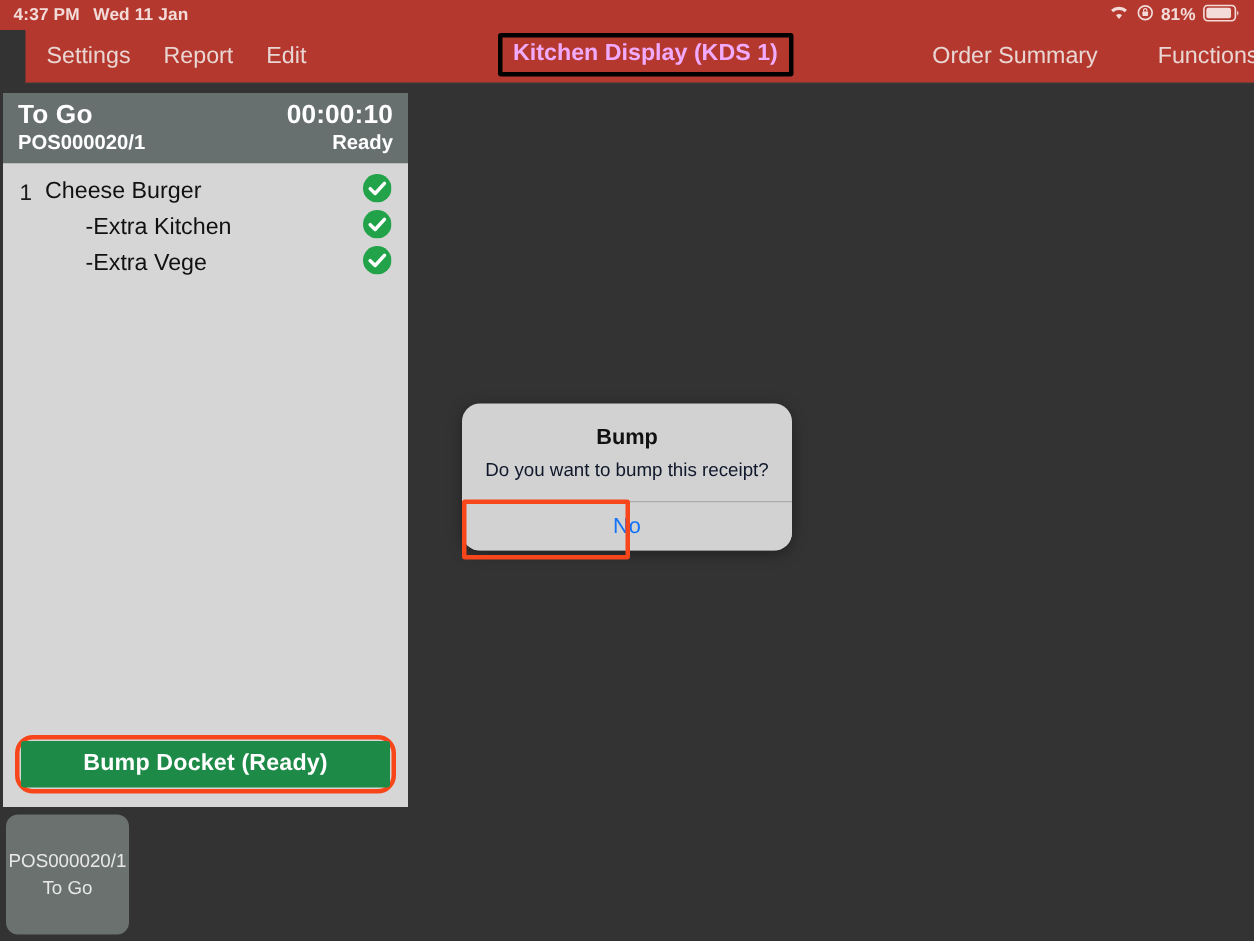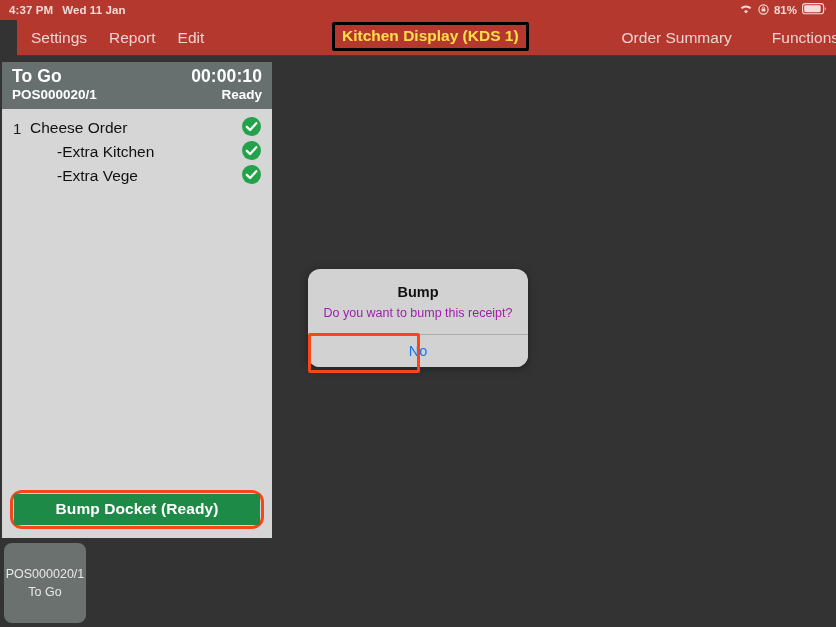--- a/index.html
+++ b/index.html
@@ -74,21 +74,21 @@
 
   .nav-title-wrap {
     position: absolute;
     left: 332px;
     top: 22px;
     padding: 3px 7px 4px 7px;
     border: 3px solid #000000;
     border-radius: 2px;
   }
   .nav-title {
-    color: #fde047;
+    color: #f0abfc;
     font-size: 15.5px;
     font-weight: bold;
     line-height: 1;
     white-space: nowrap;
   }
 
   
   .docket {
     position: absolute;
     left: 2px;
@@ -231,21 +231,21 @@
   }
   .alert-title {
     font-size: 14.5px;
     font-weight: bold;
     color: #111111;
     line-height: 1.3;
     margin-bottom: 3px;
   }
   .alert-message {
     font-size: 12.5px;
-    color: #a21caf;
+    color: #0f172a;
     line-height: 1.3;
   }
   .alert-buttons {
     display: flex;
     border-top: 1px solid #adadad;
     height: 33px;
   }
   .alert-btn {
     flex: 1 1 50%;
     display: flex;
@@ -330,21 +330,21 @@
       <div class="docket-header-row">
         <span class="docket-ref">POS000020/1</span>
         <span class="docket-user">Ready</span>
       </div>
     </div>
 
     <div class="docket-body">
 
       <div class="order-line">
         <span class="line-qty">1</span>
-        <span class="line-name">Cheese Order</span>
+        <span class="line-name">Cheese Burger</span>
         <span class="check-icon">
           <svg width="19" height="19" viewBox="0 0 19 19">
             <circle cx="9.5" cy="9.5" r="9.5" fill="#22A34A"></circle>
             <path d="M4.8 9.8 L8.1 13 L14.3 6.2" fill="none" stroke="#ffffff" stroke-width="2.3" stroke-linecap="round" stroke-linejoin="round"></path>
           </svg>
         </span>
       </div>
 
       <div class="order-line modifier">
         <span class="line-qty"></span>

